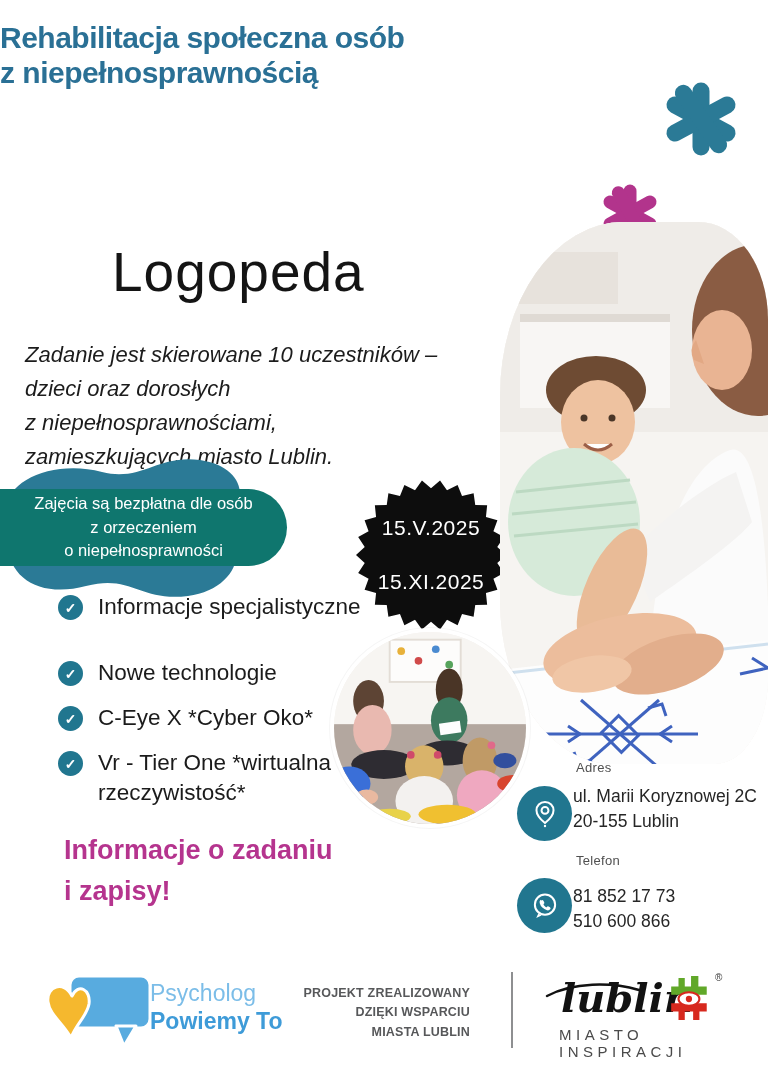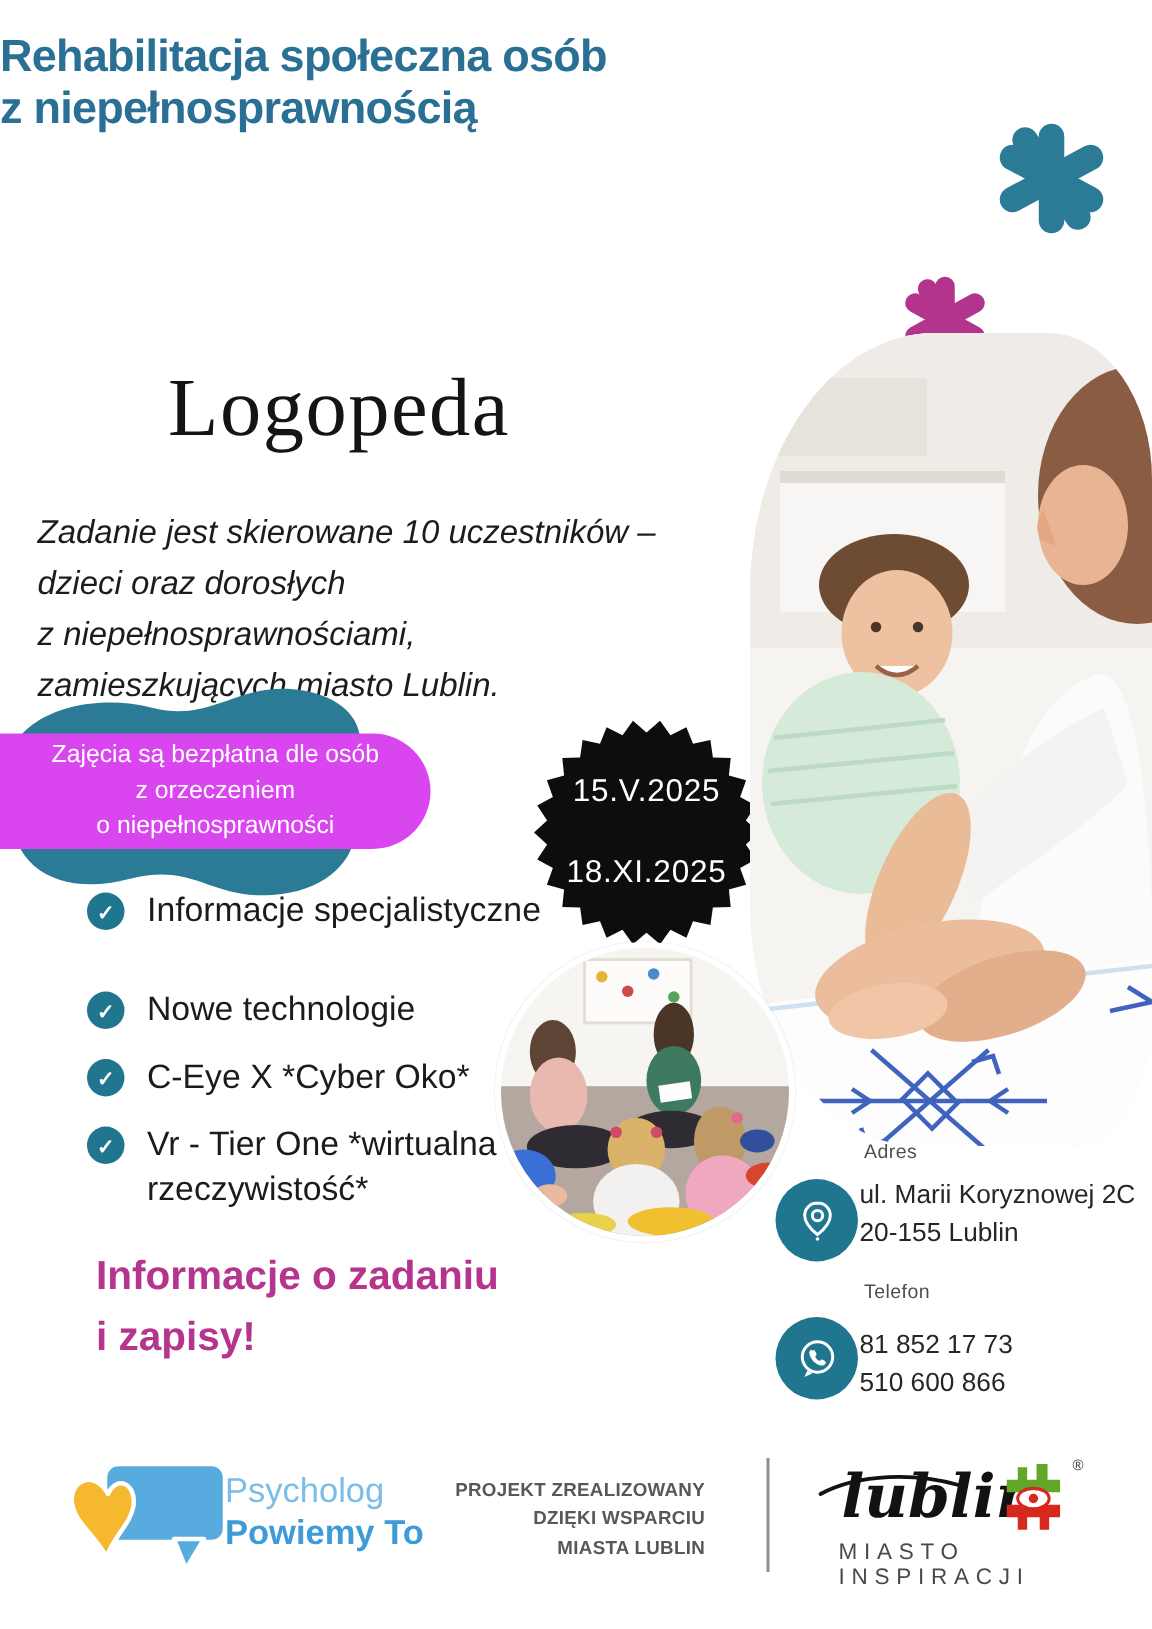--- a/index.html
+++ b/index.html
@@ -17,37 +17,37 @@
     text-align:left; color:#2a7095; font-weight:bold;
     font-size:30px; line-height:1.18; letter-spacing:-0.5px;
   }
   
   .title-primary {
     position:absolute; left:56px; top:122px;
     color:#b13487; font-size:82px; font-weight:400; letter-spacing:1px;
   }
   .title-secondary {
     position:absolute; left:112px; top:240px;
-    color:#141414; font-size:55px; font-weight:400; letter-spacing:1px;font-family:Liberation Serif, serif;
+    color:#141414; font-size:55px; font-weight:400; letter-spacing:1px;
   }
   
   .intro {
     position:absolute; left:25px; top:338px; width:470px;
     font-style:italic; font-size:22px; line-height:1.55; color:#1c1c1c;
   }
   
   .asterisk { position:absolute; }
   .asterisk-teal { left:658px; top:74px; width:86px; height:90px; }
   .asterisk-magenta { left:597px; top:179px; width:66px; height:68px; }
 
   
   .blob-teal { position:absolute; left:-10px; top:452px; width:305px; height:165px; }
   .free-badge {
     position:absolute; left:0; top:489px; width:287px; height:77px;
-    background:#d946ef; border-radius:0 40px 40px 0;
+    background:#0f766e; border-radius:0 40px 40px 0;
     display:flex; align-items:center; justify-content:center;
     color:#ffffff; font-size:16.5px; line-height:1.45; text-align:center;
   }
 
   
   .date-seal { position:absolute; left:356px; top:480px; width:150px; height:150px; }
   .date-seal svg { position:absolute; inset:0; }
   .date-seal .seal-text {
     position:absolute; inset:0; display:flex; flex-direction:column;
     align-items:center; justify-content:center; color:#ffffff;
@@ -164,21 +164,21 @@
   <div class="free-badge pre">Zajęcia są bezpłatna dle osób
 z orzeczeniem
 o niepełnosprawności</div>
 
   <div class="date-seal">
     <svg viewBox="0 0 100 100">
       <polygon fill="#0d0d0d" points="100.00,50.00 94.18,55.36 98.55,61.97 91.61,65.78 94.27,73.24 86.62,75.28 87.43,83.16 79.51,83.31 78.40,91.15 70.68,89.40 67.73,96.75 60.65,93.21 56.03,99.64 50.00,94.50 43.97,99.64 39.35,93.21 32.27,96.75 29.32,89.40 21.60,91.15 20.49,83.31 12.57,83.16 13.38,75.28 5.73,73.24 8.39,65.78 1.45,61.97 5.82,55.36 0.00,50.00 5.82,44.64 1.45,38.03 8.39,34.22 5.73,26.76 13.38,24.72 12.57,16.84 20.49,16.69 21.60,8.85 29.32,10.60 32.27,3.25 39.35,6.79 43.97,0.36 50.00,5.50 56.03,0.36 60.65,6.79 67.73,3.25 70.68,10.60 78.40,8.85 79.51,16.69 87.43,16.84 86.62,24.72 94.27,26.76 91.61,34.22 98.55,38.03 94.18,44.64"></polygon>
     </svg>
     <div class="seal-text">
       <span>15.V.2025</span>
-      <span>18.XI.2025</span>
+      <span>15.XI.2025</span>
     </div>
   </div>
 
   <div class="check-item ci-1">
     <span class="check-icon">✓</span>
     <span class="check-label">Informacje specjalistyczne</span>
   </div>
   <div class="check-item ci-2">
     <span class="check-icon">✓</span>
     <span class="check-label">Nowe technologie</span>

